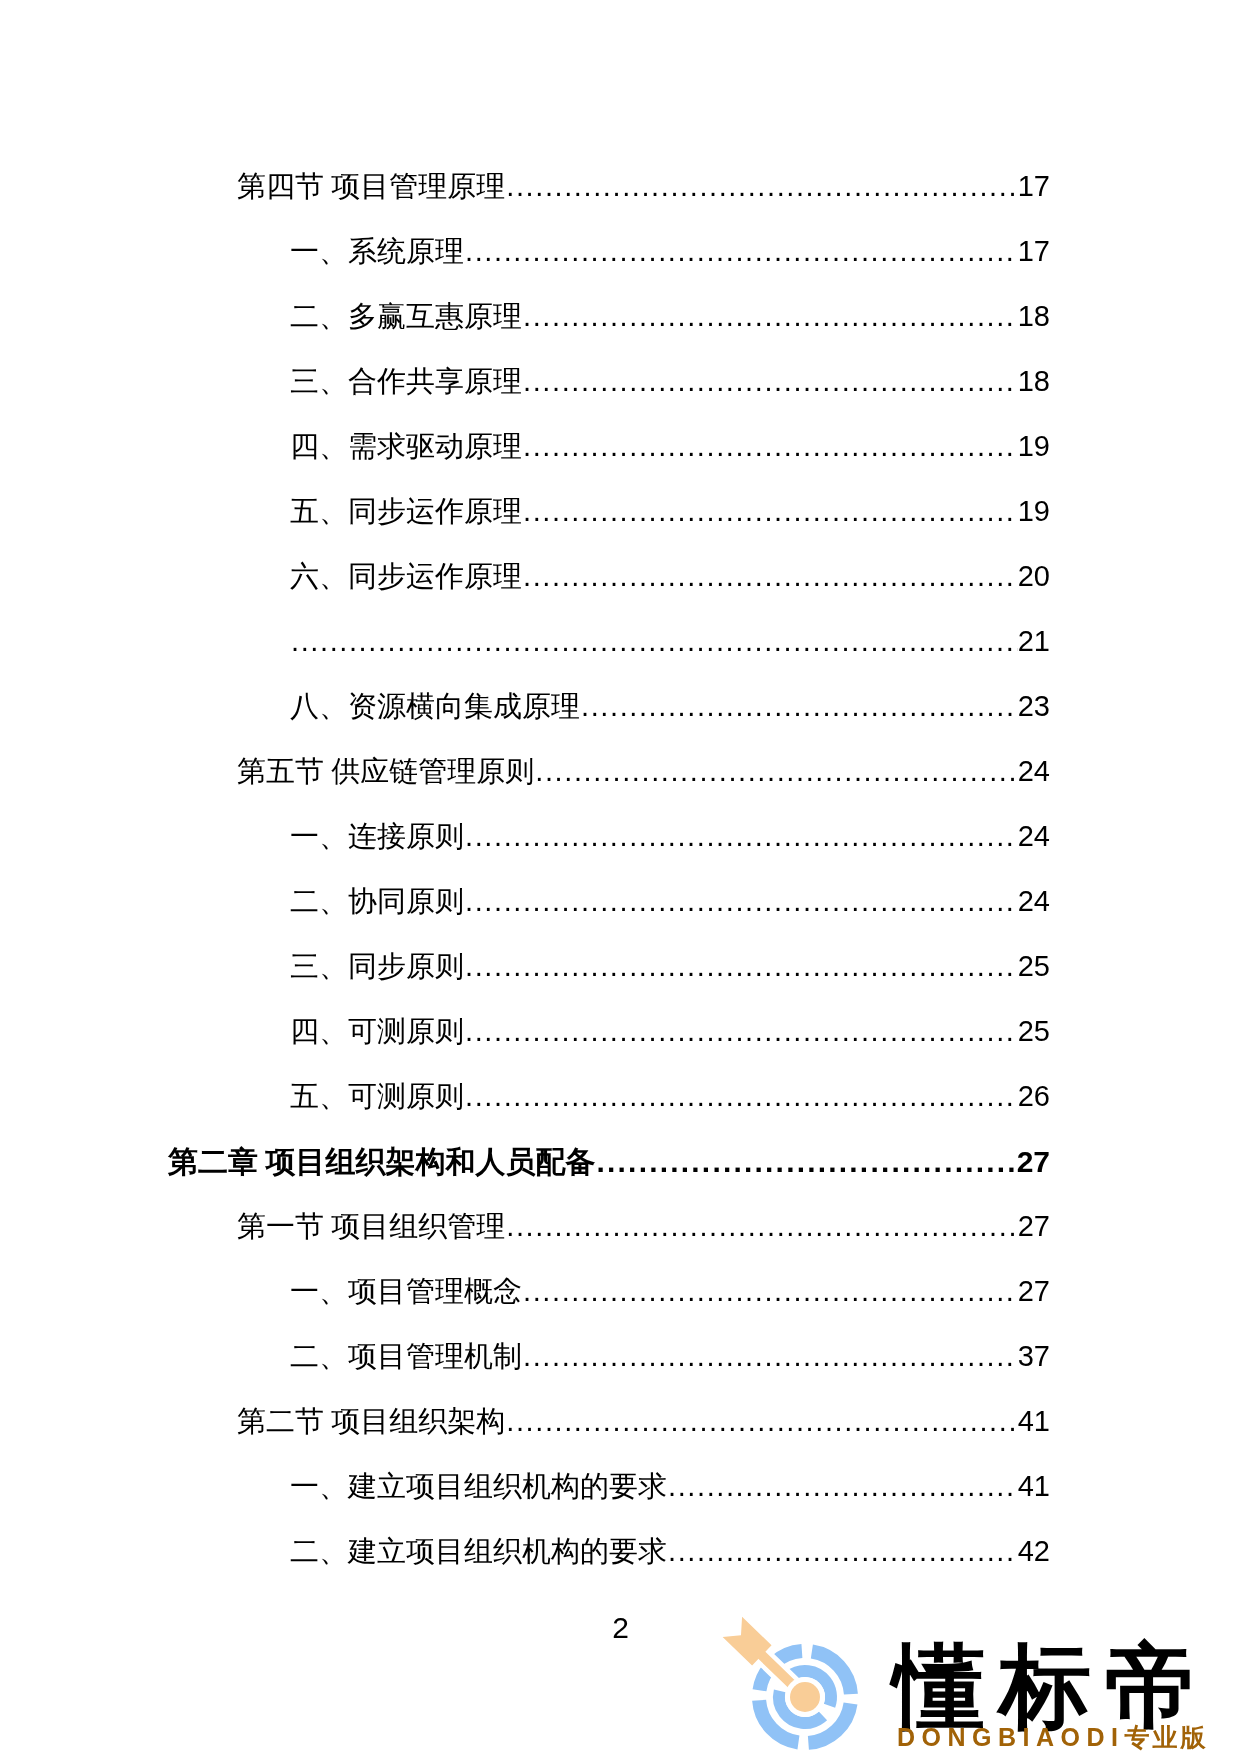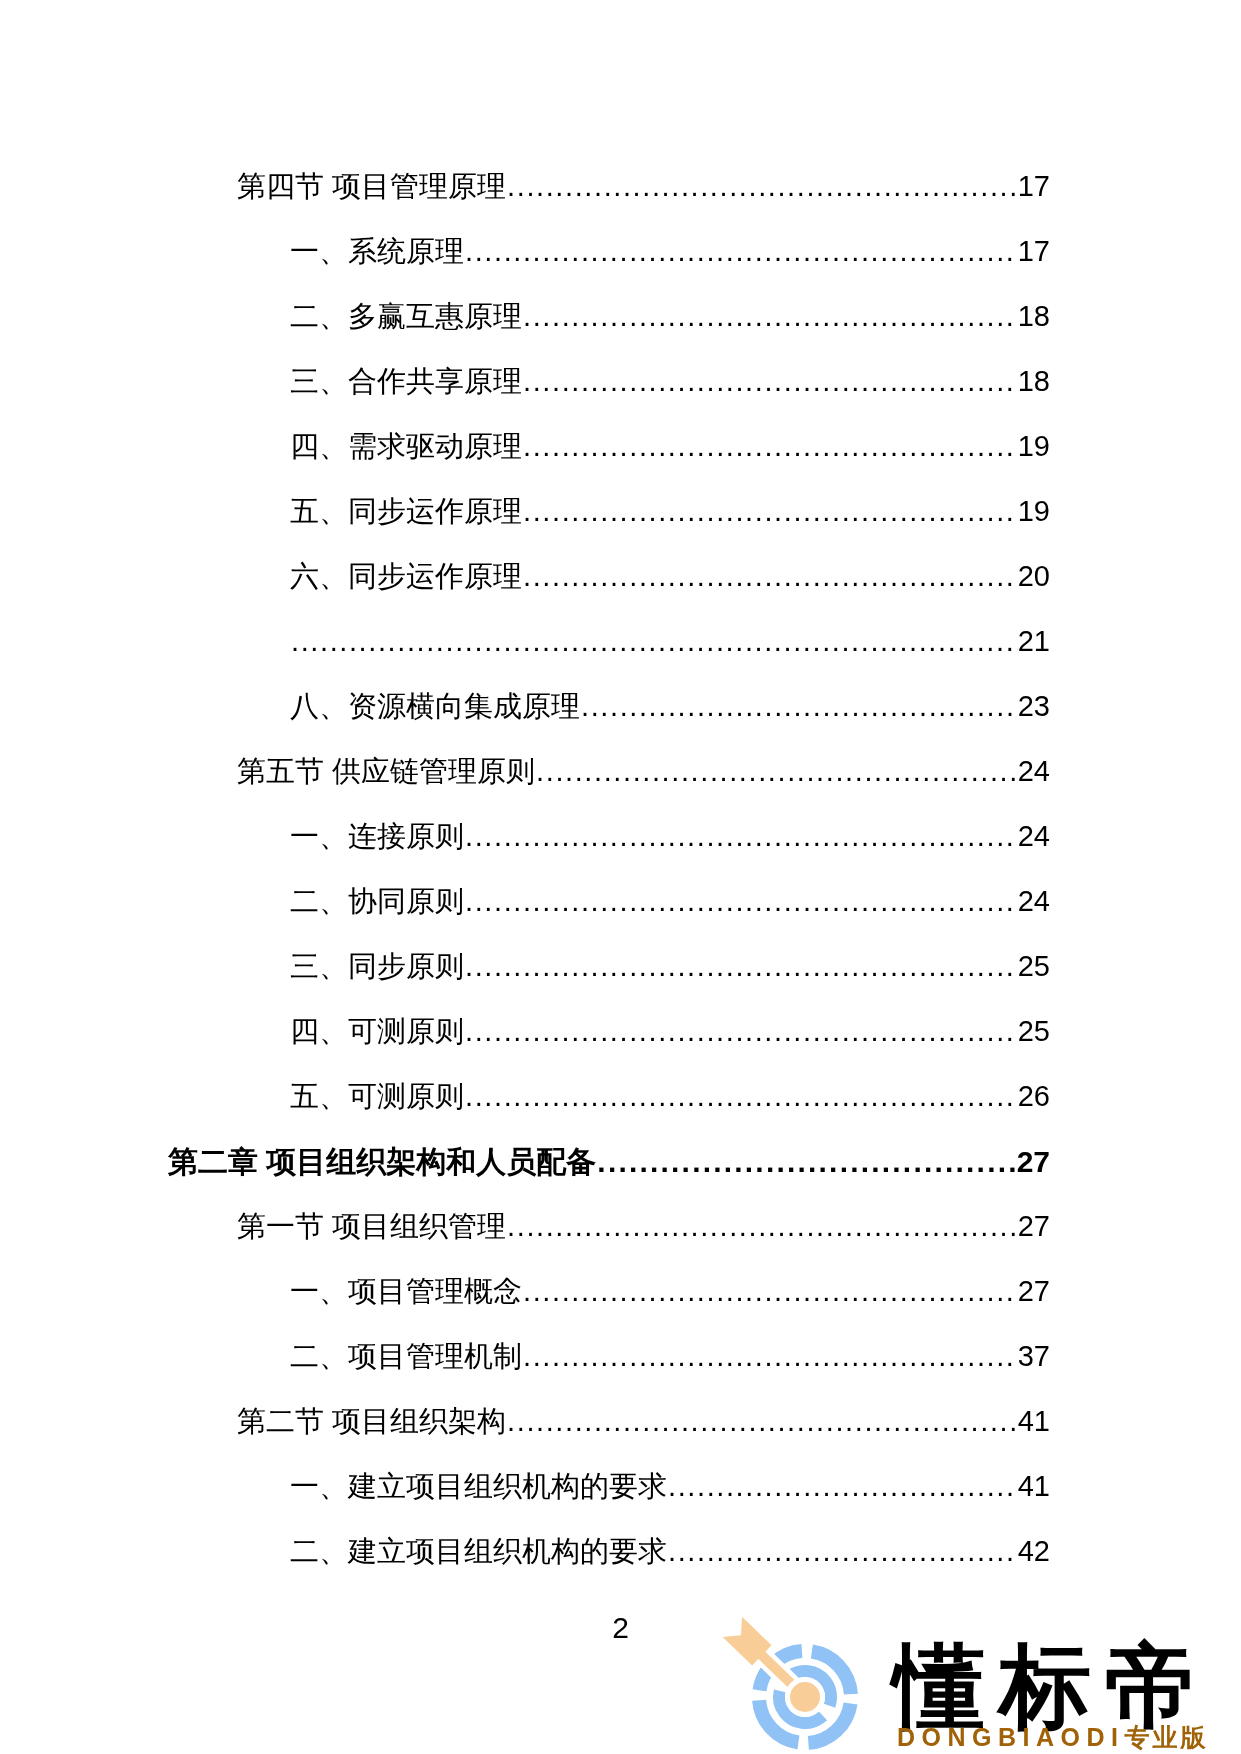--- a/index.html
+++ b/index.html
@@ -23,21 +23,21 @@
     display: flex;
     align-items: baseline;
     height: 65px;
     line-height: 65px;
     font-size: 29px;
     white-space: nowrap;
   }
   .toc-row.lv1 { padding-left: 0; font-weight: bold; font-size: 30px; }
   .toc-row.lv2 { padding-left: 69px; }
   .toc-row.lv3 { padding-left: 122px; }
-  .row-title { flex: 0 0 auto; }
+  .row-title { flex: 0 0 auto; font-family: Liberation Serif, serif; }
   .leader {
     flex: 1 1 auto;
     overflow: hidden;
     white-space: nowrap;
     letter-spacing: 1.6px;
     margin-left: 1px;
     min-width: 20px;
   }
   .toc-row.lv1 .leader { letter-spacing: 2.2px; }
   .page-num { flex: 0 0 auto; text-align: center; }

